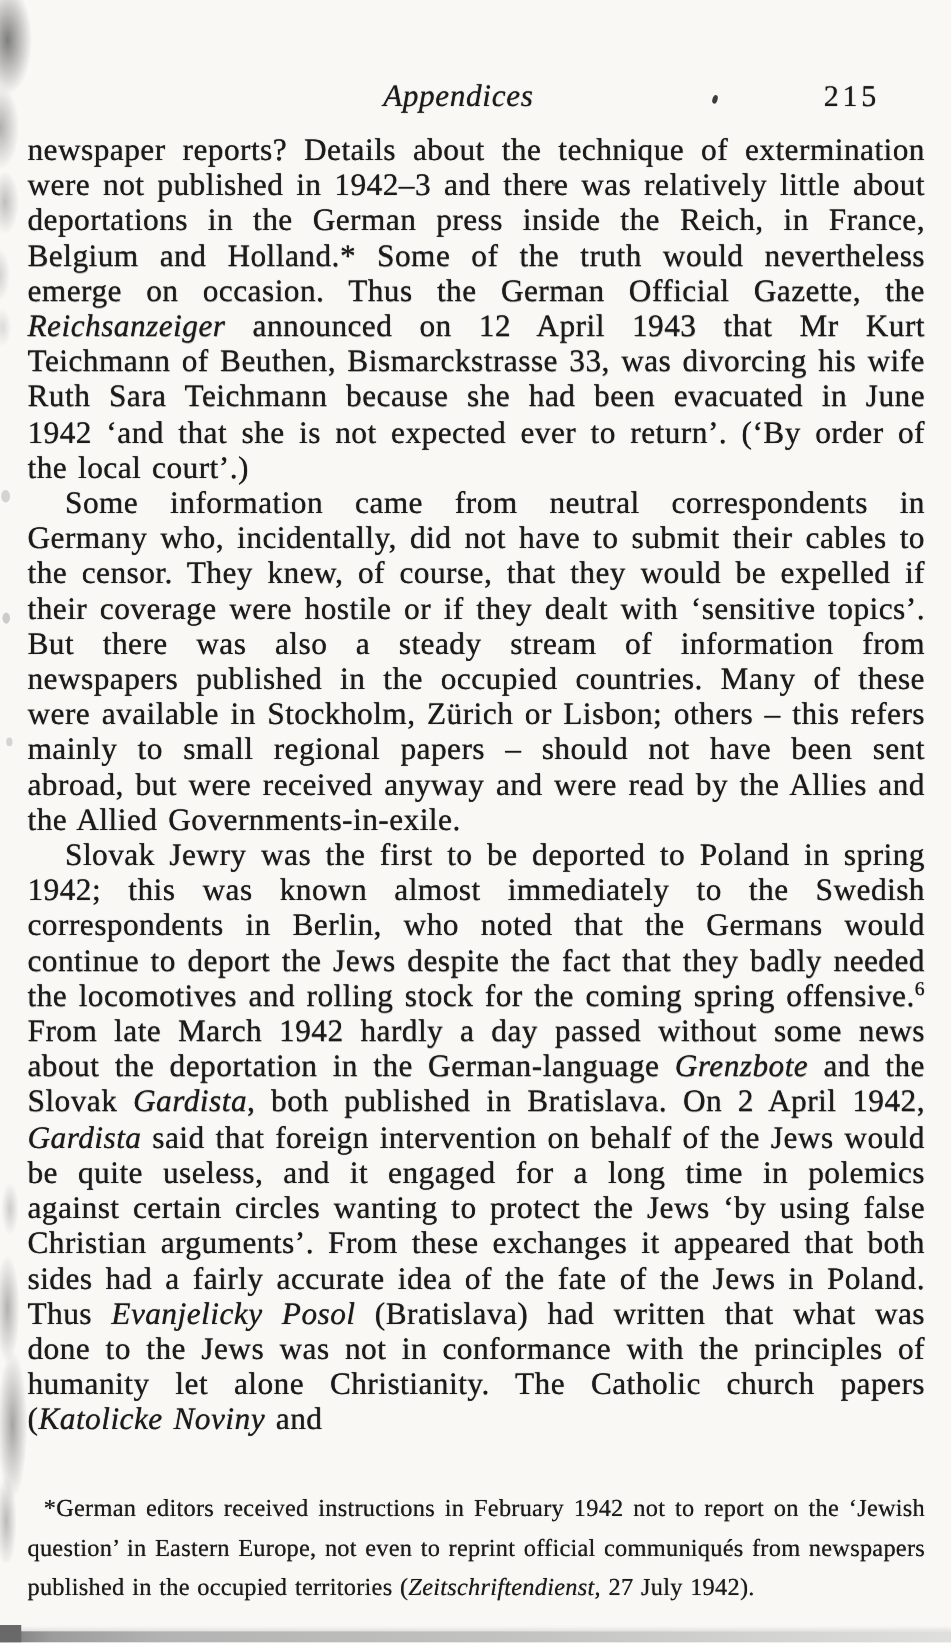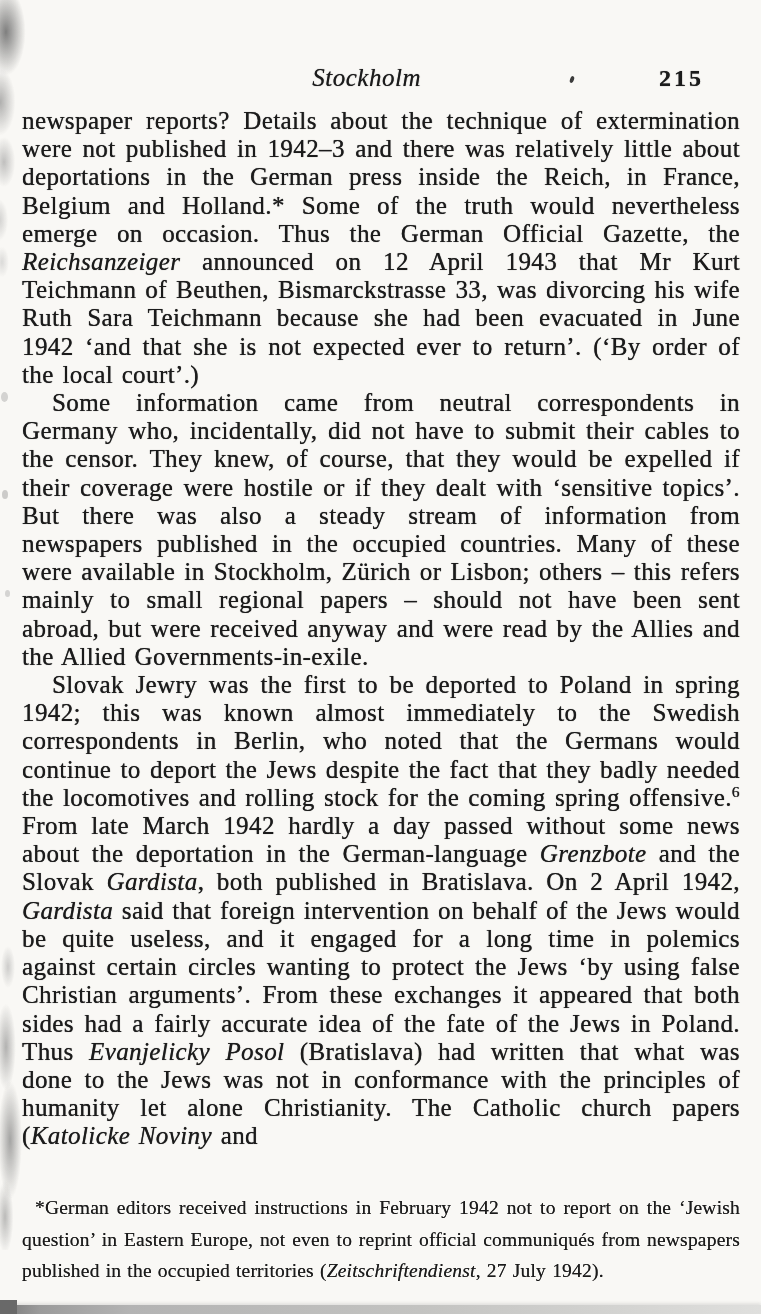--- a/index.html
+++ b/index.html
@@ -28,21 +28,20 @@
     font-size: 25px;
     letter-spacing: 0.5px;
     text-shadow: 0 0 0.8px rgba(27,27,27,.85);
   }
   .head-page-num {
     position: absolute;
     right: 36px; top: 1px;
     font-size: 24px;
     letter-spacing: 3px;
     text-shadow: 0 0 0.8px rgba(27,27,27,.85);
-    font-weight: bold;
   }
 
   
   .text-block {
     position: absolute;
     left: 22px; top: 107px;
     width: 718px;
     font-size: 25px;
     line-height: 28.2px;
     letter-spacing: 0.4px;
@@ -101,21 +100,21 @@
     box-shadow: 0 -2px 3px rgba(160,160,160,.25);
   }
   .bottom-corner { left: 0; bottom: 0; width: 17px; height: 14px; background: #696969; }
 </style>
 </head>
 <body>
 
 <div class="page">
 
   <header class="running-head">
-    <span class="head-title">Stockholm</span>
+    <span class="head-title">Appendices</span>
     <span class="head-page-num">215</span>
   </header>
 
   <main class="text-block">
     <p class="para"><span>newspaper reports? Details about the technique of extermination were not published in 1942–3 and there was relatively little about deportations in the German press inside the Reich, in France, Belgium and Holland.* Some of the truth would nevertheless emerge on occasion. Thus the German Official Gazette, the </span><i class="it">Reichsanzeiger</i><span> announced on 12 April 1943 that Mr Kurt Teichmann of Beuthen, Bismarckstrasse 33, was divorcing his wife Ruth Sara Teichmann because she had been evacuated in June 1942 ‘and that she is not expected ever to return’. (‘By order of the local court’.)</span></p>
     <p class="para indent"><span>Some information came from neutral correspondents in Germany who, incidentally, did not have to submit their cables to the censor. They knew, of course, that they would be expelled if their coverage were hostile or if they dealt with ‘sensitive topics’. But there was also a steady stream of information from newspapers published in the occupied countries. Many of these were available in Stockholm, Zürich or Lisbon; others – this refers mainly to small regional papers – should not have been sent abroad, but were received anyway and were read by the Allies and the Allied Governments-in-exile.</span></p>
     <p class="para indent"><span>Slovak Jewry was the first to be deported to Poland in spring 1942; this was known almost immediately to the Swedish correspondents in Berlin, who noted that the Germans would continue to deport the Jews despite the fact that they badly needed the locomotives and rolling stock for the coming spring offensive.</span><sup class="fn-mark">6</sup><span> From late March 1942 hardly a day passed without some news about the deportation in the German-language </span><i class="it">Grenzbote</i><span> and the Slovak </span><i class="it">Gardista</i><span>, both published in Bratislava. On 2 April 1942, </span><i class="it">Gardista</i><span> said that foreign intervention on behalf of the Jews would be quite useless, and it engaged for a long time in polemics against certain circles wanting to protect the Jews ‘by using false Christian arguments’. From these exchanges it appeared that both sides had a fairly accurate idea of the fate of the Jews in Poland. Thus </span><i class="it">Evanjelicky Posol</i><span> (Bratislava) had written that what was done to the Jews was not in conformance with the principles of humanity let alone Christianity. The Catholic church papers (</span><i class="it">Katolicke Noviny</i><span> and</span></p>
   </main>
 
   <footer class="footnote"><span>*German editors received instructions in February 1942 not to report on the ‘Jewish question’ in Eastern Europe, not even to reprint official communiqués from newspapers published in the occupied territories (</span><i class="it">Zeitschriftendienst</i><span>, 27 July 1942).</span></footer>

